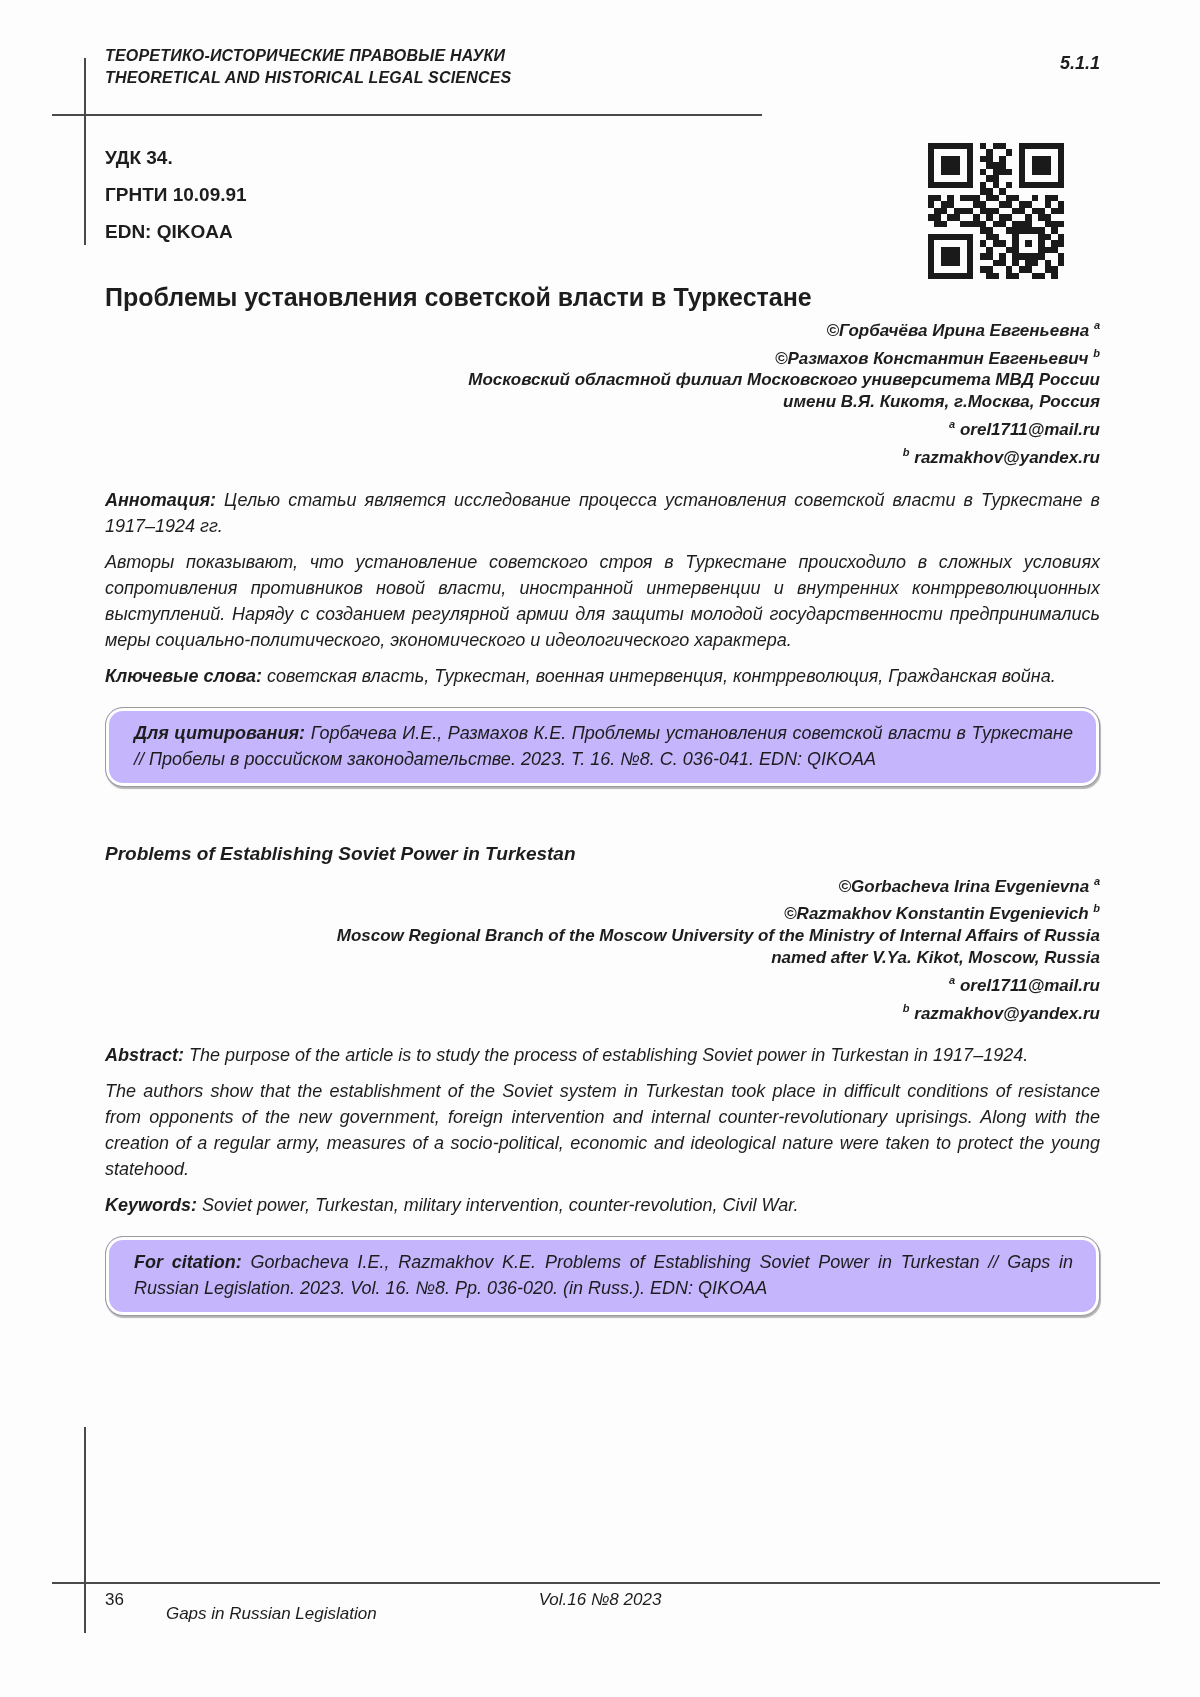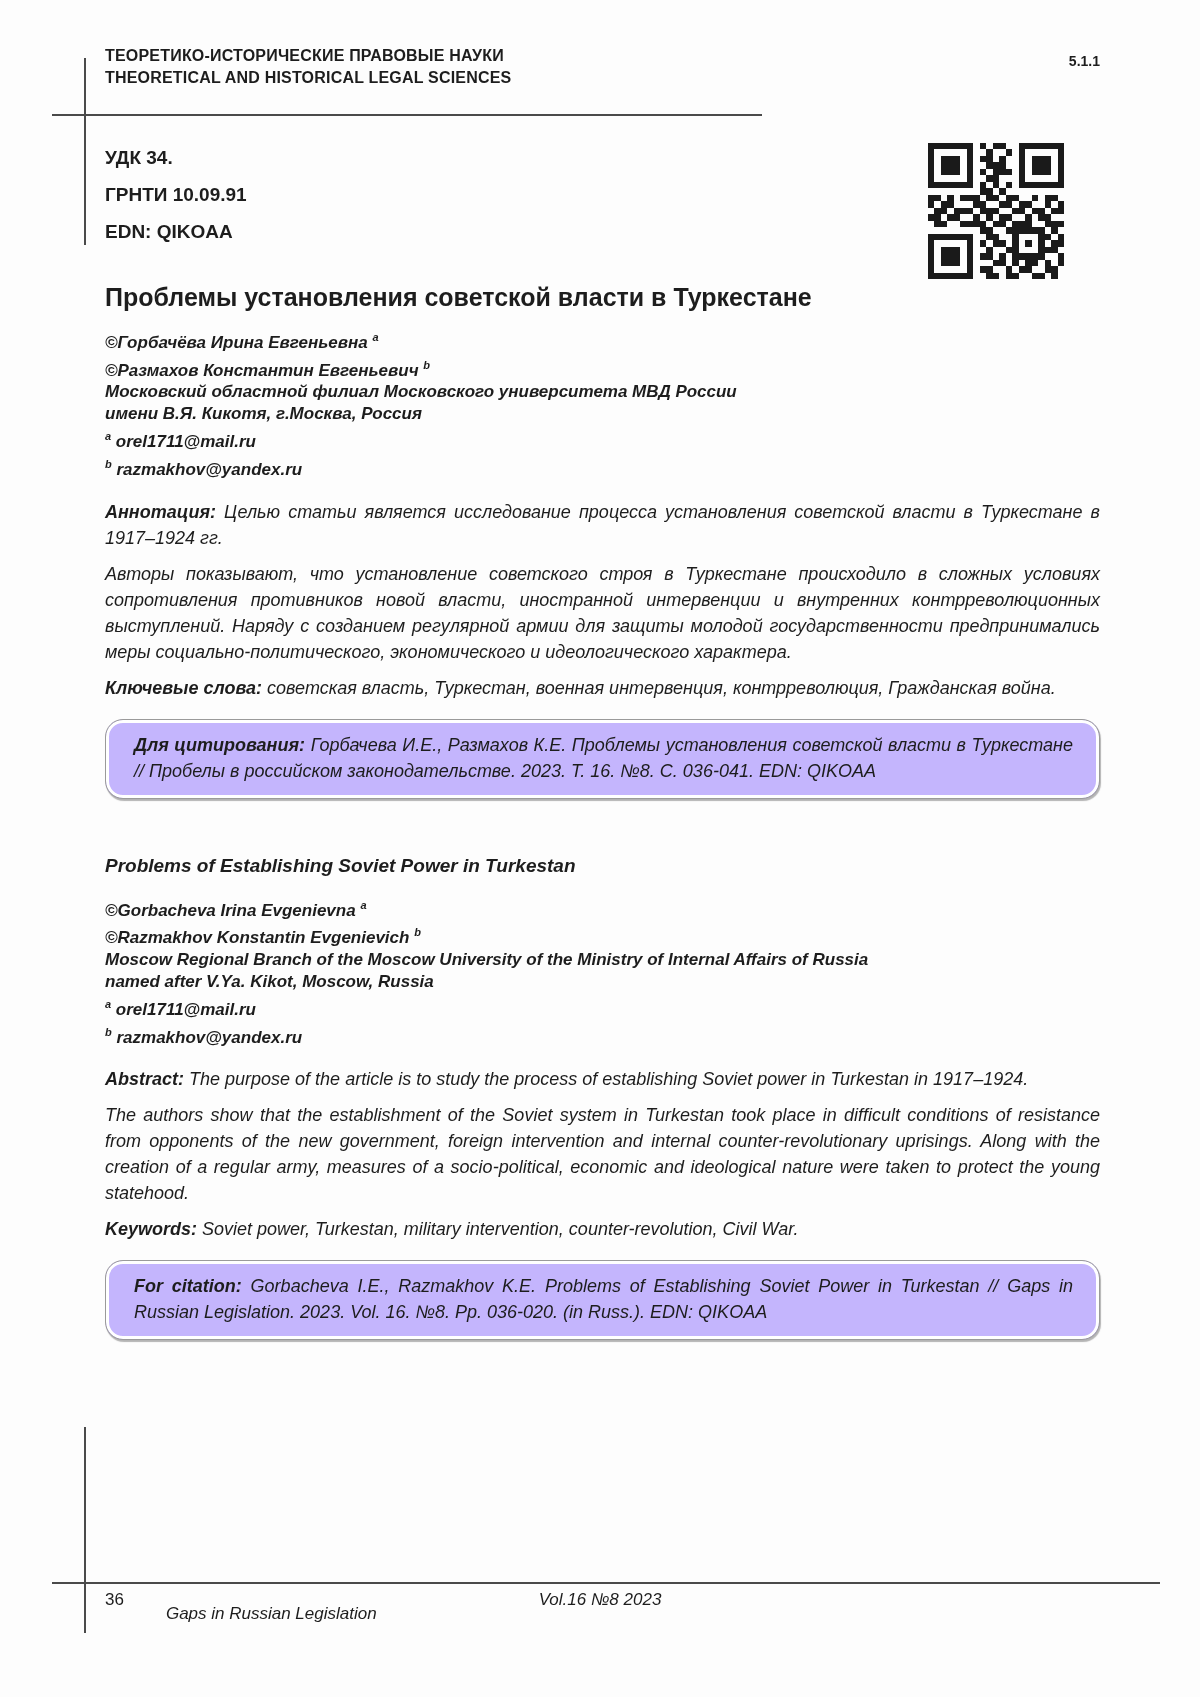--- a/index.html
+++ b/index.html
@@ -12,32 +12,32 @@
     overflow:hidden;
   }
   
   .rule-h-top{position:absolute;left:52px;top:114px;width:710px;height:2px;background:#4a4a4a;}
   .rule-v-top{position:absolute;left:84px;top:58px;width:2px;height:187px;background:#4a4a4a;}
   .rule-v-bottom{position:absolute;left:84px;top:1427px;width:2px;height:206px;background:#4a4a4a;}
   .rule-h-footer{position:absolute;left:52px;top:1582px;width:1108px;height:2px;background:#4a4a4a;}
 
   .content{position:absolute;left:105px;top:45px;width:995px;}
 
-  .running-head{font-weight:bold;font-size:16px;line-height:22px;letter-spacing:.2px;}
-  .section-code{position:absolute;right:0;top:8px;font-weight:bold;font-size:14px;}
+  .running-head{font-weight:bold;font-style:italic;font-size:16px;line-height:22px;letter-spacing:.2px;}
+  .section-code{position:absolute;right:0;top:8px;font-weight:bold;font-style:italic;font-size:18px;}
 
   .meta{margin-top:50px;}
   .meta div{font-weight:bold;font-size:19px;line-height:37px;}
 
   .qr{position:absolute;left:928px;top:143px;width:136px;height:136px;}
 
   .title-ru{margin-top:32px;font-weight:bold;font-size:25px;line-height:31px;}
   .title-en{margin-top:52px;font-weight:bold;font-style:italic;font-size:19px;line-height:30px;}
 
-  .authors{margin-top:13px;font-weight:bold;font-style:italic;font-size:17px;line-height:22px;}
+  .authors{margin-top:1px;font-weight:bold;font-style:italic;font-size:17px;line-height:22px;text-align:right;}
   .authors .line{white-space:nowrap;}
   sup{font-size:11px;font-weight:bold;font-style:italic;}
 
   .para{margin-top:18px;font-style:italic;font-size:18px;line-height:26px;text-align:justify;}
   .para + .para{margin-top:10px;}
   .para b{font-style:italic;margin-top:38px;}
   .kw{margin-top:16px;}
 
   .cite-box{
     margin-top:18px;

